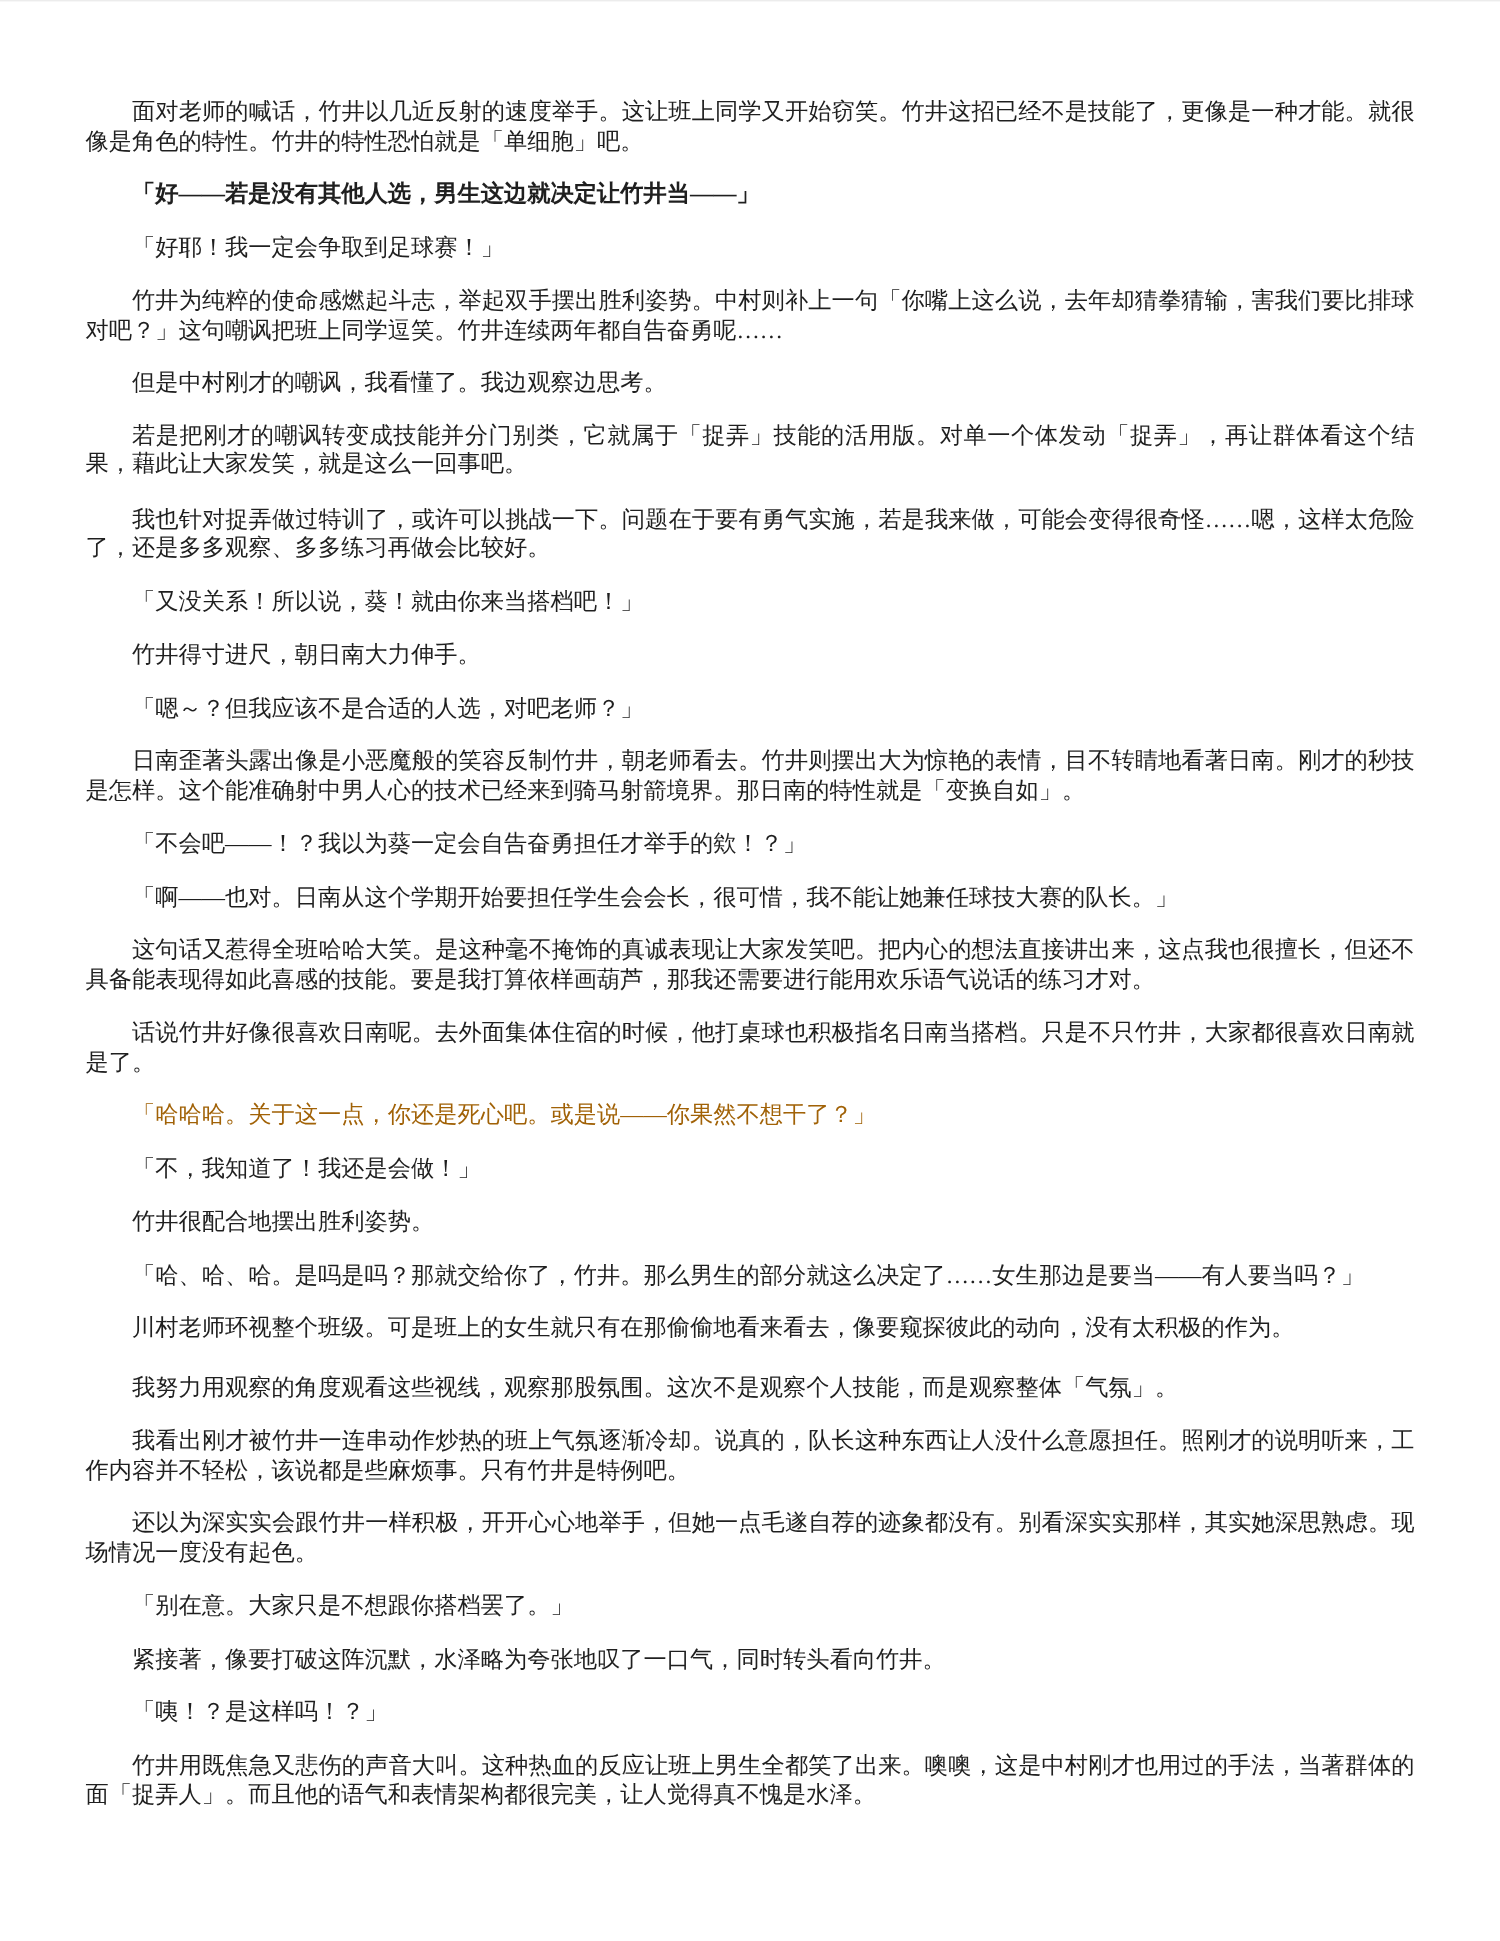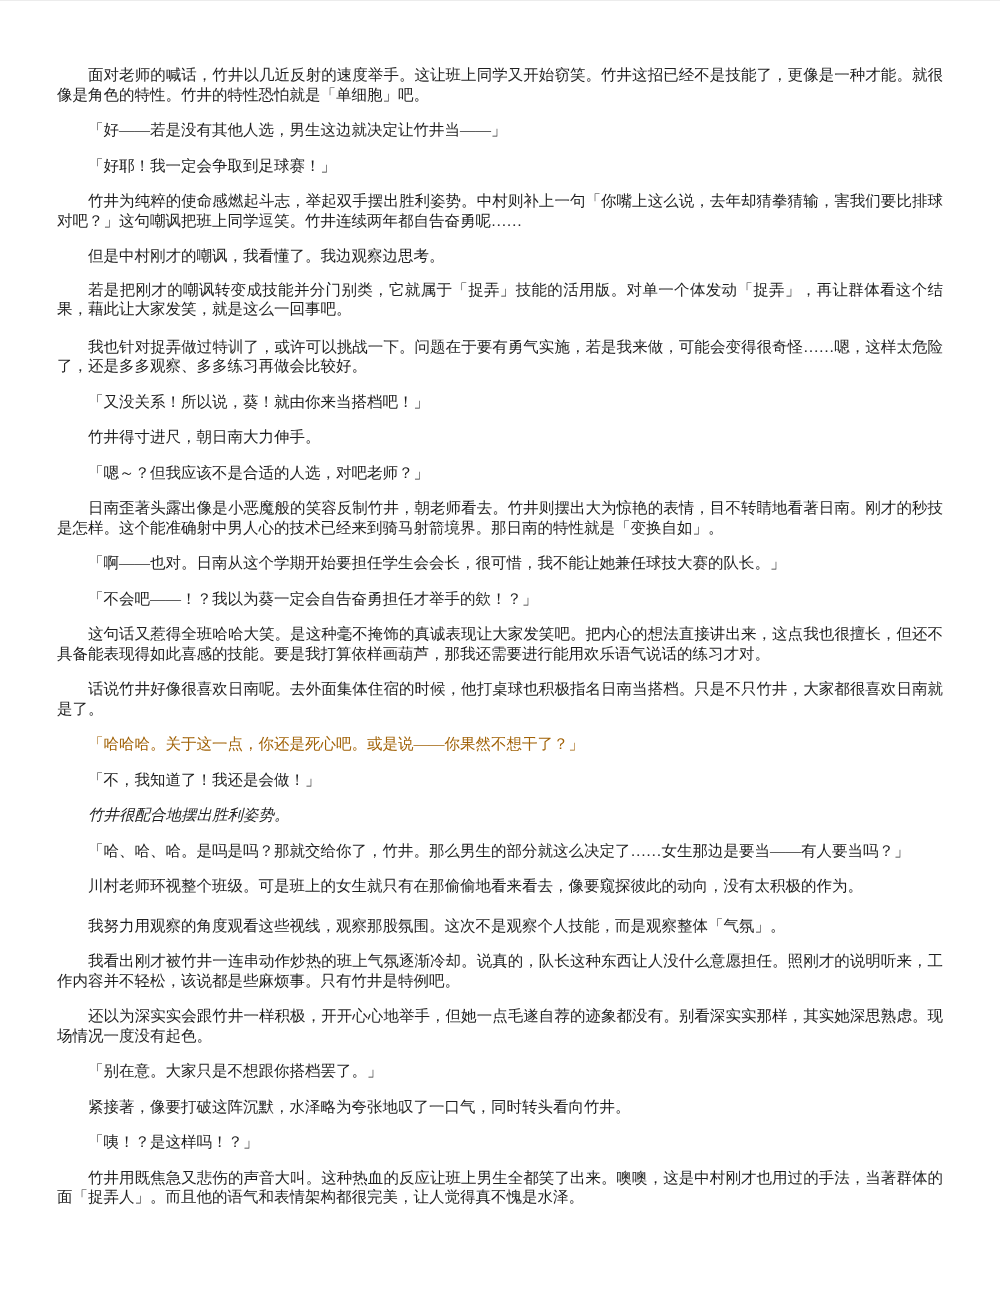--- a/index.html
+++ b/index.html
@@ -31,37 +31,37 @@
     text-align: justify;
     text-indent: 2em;
     word-break: break-all;
   }
 </style>
 </head>
 <body style="background: rgb(255, 255, 255);">
 
 <div class="page">
   <p style="color: rgb(31, 31, 31);">面对老师的喊话，竹井以几近反射的速度举手。这让班上同学又开始窃笑。竹井这招已经不是技能了，更像是一种才能。就很像是角色的特性。竹井的特性恐怕就是「单细胞」吧。</p>
-  <p style="color: rgb(31, 31, 31);">「好——若是没有其他人选，男生这边就决定让竹井当——」</p>
+  <p style="color: rgb(31, 31, 31); font-weight: bold;">「好——若是没有其他人选，男生这边就决定让竹井当——」</p>
   <p style="color: rgb(31, 31, 31);">「好耶！我一定会争取到足球赛！」</p>
   <p style="color: rgb(31, 31, 31);">竹井为纯粹的使命感燃起斗志，举起双手摆出胜利姿势。中村则补上一句「你嘴上这么说，去年却猜拳猜输，害我们要比排球对吧？」这句嘲讽把班上同学逗笑。竹井连续两年都自告奋勇呢……</p>
   <p style="color: rgb(31, 31, 31);">但是中村刚才的嘲讽，我看懂了。我边观察边思考。</p>
   <p style="color: rgb(31, 31, 31); font-family: Liberation Mono, monospace;">若是把刚才的嘲讽转变成技能并分门别类，它就属于「捉弄」技能的活用版。对单一个体发动「捉弄」，再让群体看这个结果，藉此让大家发笑，就是这么一回事吧。</p>
   <p style="color: rgb(31, 31, 31);">我也针对捉弄做过特训了，或许可以挑战一下。问题在于要有勇气实施，若是我来做，可能会变得很奇怪……嗯，这样太危险了，还是多多观察、多多练习再做会比较好。</p>
   <p style="color: rgb(31, 31, 31);">「又没关系！所以说，葵！就由你来当搭档吧！」</p>
   <p style="color: rgb(31, 31, 31);">竹井得寸进尺，朝日南大力伸手。</p>
   <p style="color: rgb(31, 31, 31);">「嗯～？但我应该不是合适的人选，对吧老师？」</p>
   <p style="color: rgb(31, 31, 31);">日南歪著头露出像是小恶魔般的笑容反制竹井，朝老师看去。竹井则摆出大为惊艳的表情，目不转睛地看著日南。刚才的秒技是怎样。这个能准确射中男人心的技术已经来到骑马射箭境界。那日南的特性就是「变换自如」。</p>
+  <p style="color: rgb(31, 31, 31);">「不会吧——！？我以为葵一定会自告奋勇担任才举手的欸！？」</p>
   <p style="color: rgb(31, 31, 31);">「啊——也对。日南从这个学期开始要担任学生会会长，很可惜，我不能让她兼任球技大赛的队长。」</p>
-  <p style="color: rgb(31, 31, 31);">「不会吧——！？我以为葵一定会自告奋勇担任才举手的欸！？」</p>
   <p style="color: rgb(31, 31, 31);">这句话又惹得全班哈哈大笑。是这种毫不掩饰的真诚表现让大家发笑吧。把内心的想法直接讲出来，这点我也很擅长，但还不具备能表现得如此喜感的技能。要是我打算依样画葫芦，那我还需要进行能用欢乐语气说话的练习才对。</p>
   <p style="color: rgb(31, 31, 31);">话说竹井好像很喜欢日南呢。去外面集体住宿的时候，他打桌球也积极指名日南当搭档。只是不只竹井，大家都很喜欢日南就是了。</p>
   <p style="color: #a16207;">「哈哈哈。关于这一点，你还是死心吧。或是说——你果然不想干了？」</p>
   <p style="color: rgb(31, 31, 31);">「不，我知道了！我还是会做！」</p>
-  <p style="color: rgb(31, 31, 31); font-style: italic;">竹井很配合地摆出胜利姿势。</p>
+  <p style="color: rgb(31, 31, 31);">竹井很配合地摆出胜利姿势。</p>
   <p style="color: rgb(31, 31, 31);">「哈、哈、哈。是吗是吗？那就交给你了，竹井。那么男生的部分就这么决定了……女生那边是要当——有人要当吗？」</p>
   <p style="color: rgb(31, 31, 31);">川村老师环视整个班级。可是班上的女生就只有在那偷偷地看来看去，像要窥探彼此的动向，没有太积极的作为。</p>
   <p style="color: rgb(31, 31, 31); margin-top: 20px;">我努力用观察的角度观看这些视线，观察那股氛围。这次不是观察个人技能，而是观察整体「气氛」。</p>
   <p style="color: rgb(31, 31, 31);">我看出刚才被竹井一连串动作炒热的班上气氛逐渐冷却。说真的，队长这种东西让人没什么意愿担任。照刚才的说明听来，工作内容并不轻松，该说都是些麻烦事。只有竹井是特例吧。</p>
   <p style="color: rgb(31, 31, 31);">还以为深实实会跟竹井一样积极，开开心心地举手，但她一点毛遂自荐的迹象都没有。别看深实实那样，其实她深思熟虑。现场情况一度没有起色。</p>
   <p style="color: rgb(31, 31, 31);">「别在意。大家只是不想跟你搭档罢了。」</p>
   <p style="color: rgb(31, 31, 31);">紧接著，像要打破这阵沉默，水泽略为夸张地叹了一口气，同时转头看向竹井。</p>
   <p style="color: rgb(31, 31, 31);">「咦！？是这样吗！？」</p>
   <p style="color: rgb(31, 31, 31);">竹井用既焦急又悲伤的声音大叫。这种热血的反应让班上男生全都笑了出来。噢噢，这是中村刚才也用过的手法，当著群体的面「捉弄人」。而且他的语气和表情架构都很完美，让人觉得真不愧是水泽。</p>
 </div>

